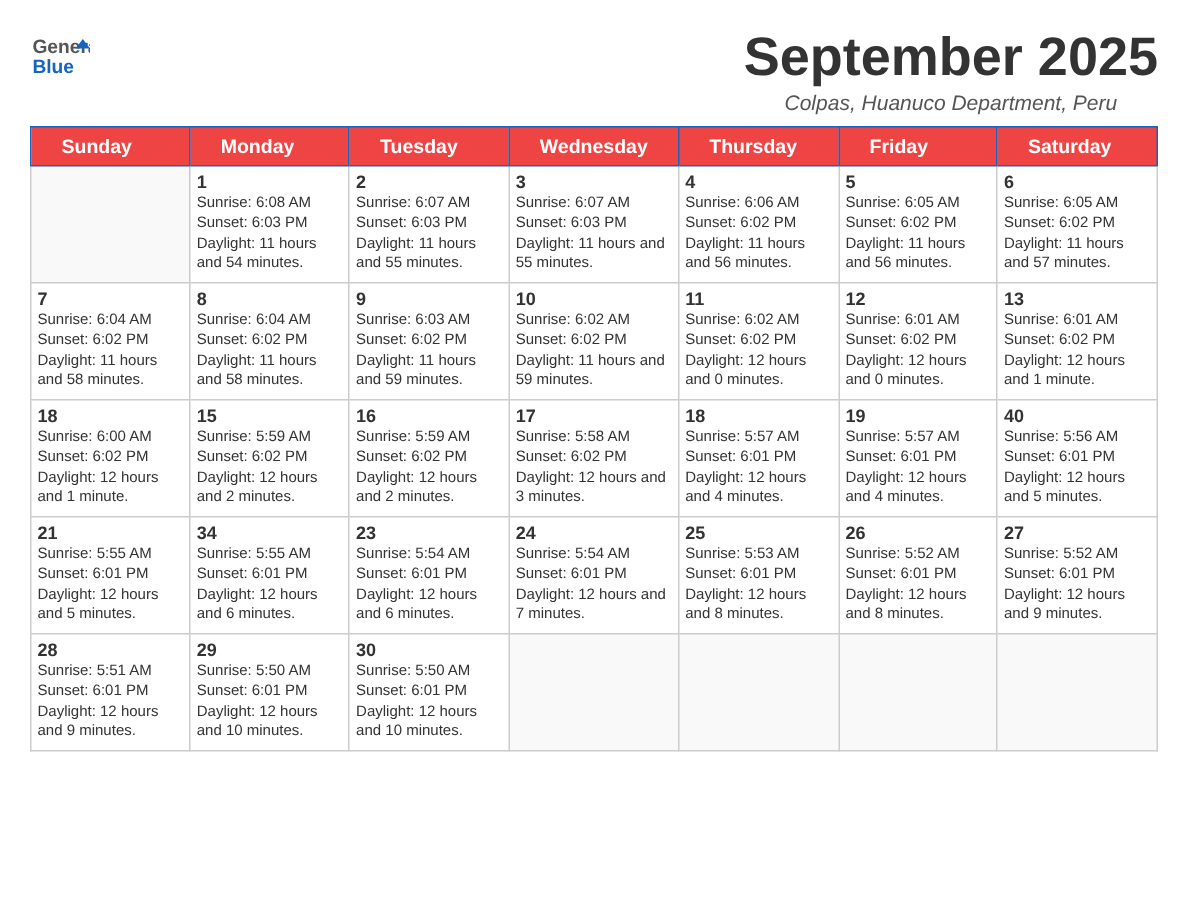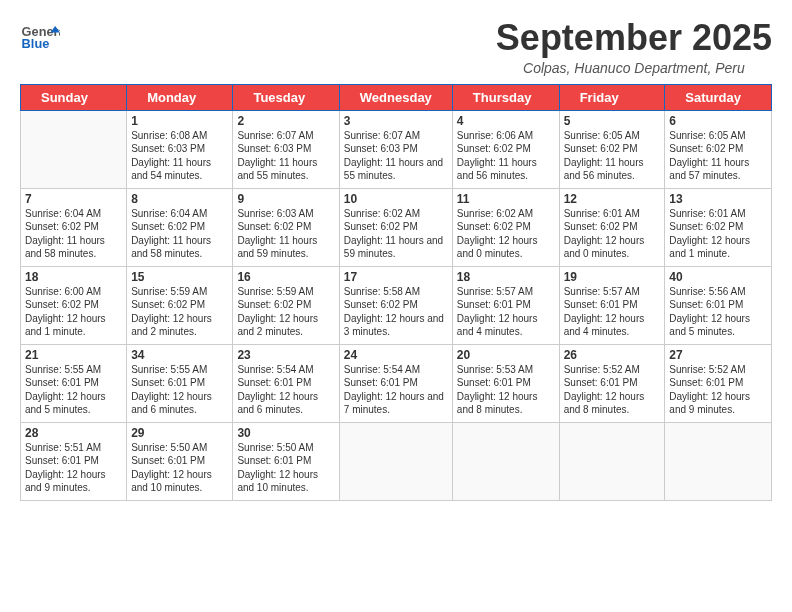--- a/index.html
+++ b/index.html
@@ -214,21 +214,21 @@
           </td>
           <td>
             <span class="day-num">23</span>
             <div class="day-info">Sunrise: 5:54 AM<br>Sunset: 6:01 PM<br>Daylight: 12 hours and 6 minutes.</div>
           </td>
           <td>
             <span class="day-num">24</span>
             <div class="day-info">Sunrise: 5:54 AM<br>Sunset: 6:01 PM<br>Daylight: 12 hours and 7 minutes.</div>
           </td>
           <td>
-            <span class="day-num">20</span>
+            <span class="day-num">25</span>
             <div class="day-info">Sunrise: 5:53 AM<br>Sunset: 6:01 PM<br>Daylight: 12 hours and 8 minutes.</div>
           </td>
           <td>
             <span class="day-num">26</span>
             <div class="day-info">Sunrise: 5:52 AM<br>Sunset: 6:01 PM<br>Daylight: 12 hours and 8 minutes.</div>
           </td>
           <td>
             <span class="day-num">27</span>
             <div class="day-info">Sunrise: 5:52 AM<br>Sunset: 6:01 PM<br>Daylight: 12 hours and 9 minutes.</div>
           </td>

